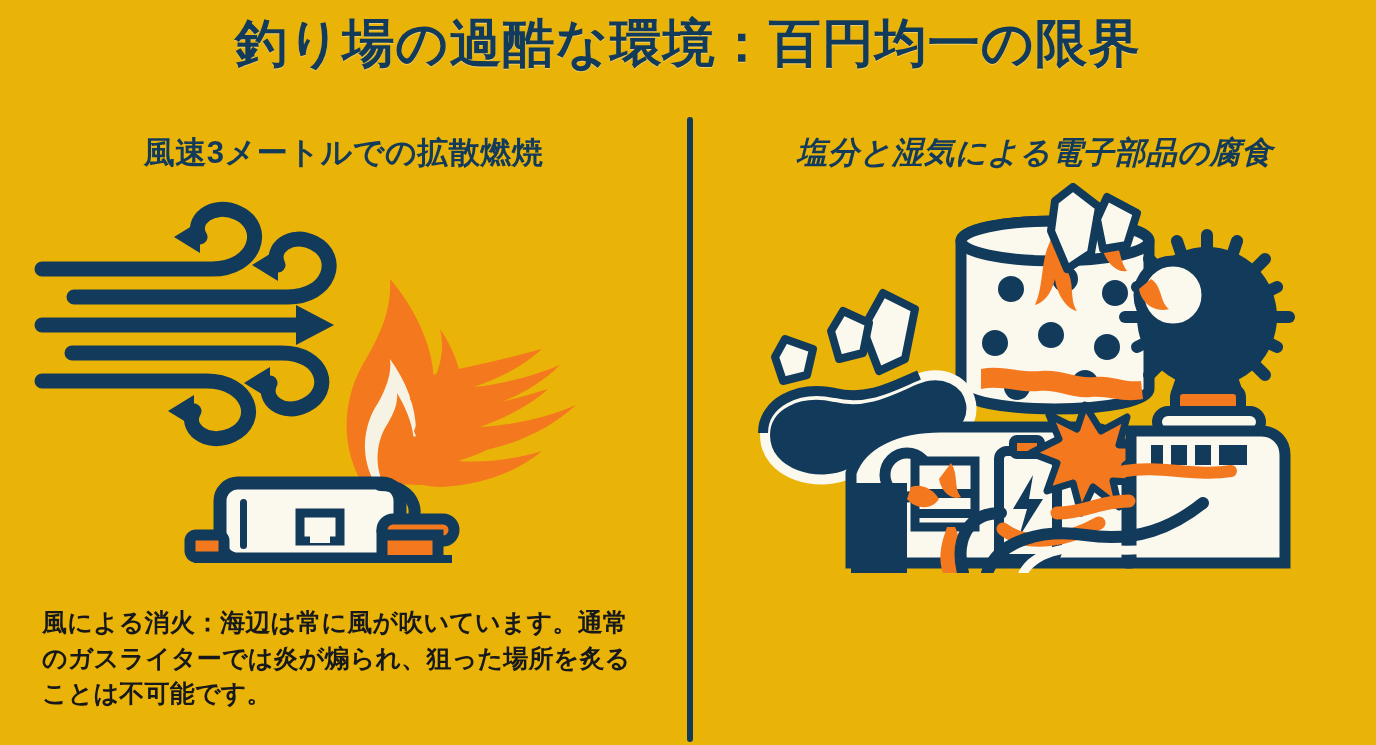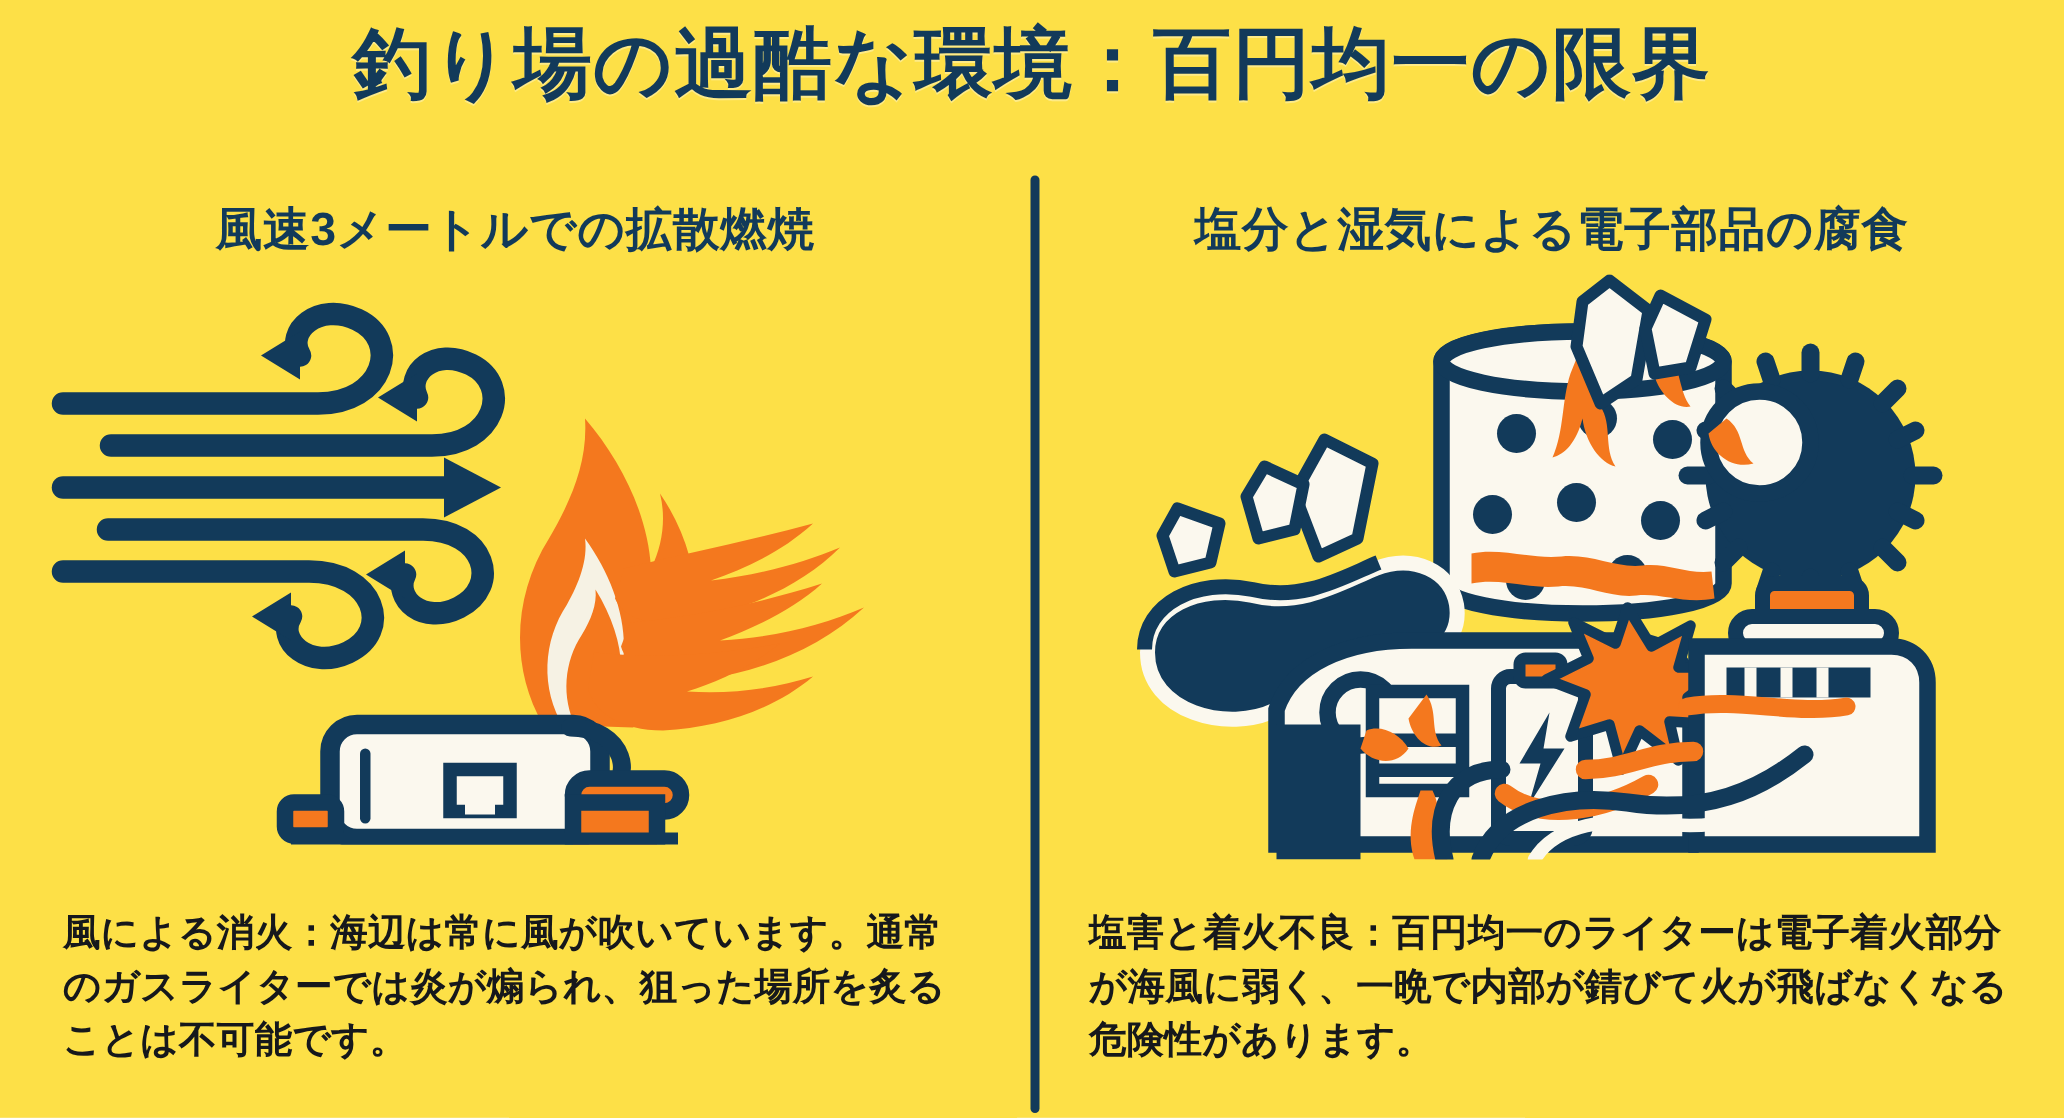--- a/index.html
+++ b/index.html
@@ -13,21 +13,21 @@
     background: #f6f2e4;
     font-family: "Liberation Sans", "DejaVu Sans", sans-serif;
     overflow: hidden;
     position: relative;
     color: #123a5a;
     -webkit-font-smoothing: antialiased;
   }
   .poster {
     position: absolute;
     inset: 0;
-    background: #fde047;
+    background: #eab308;
   }
 
   
   .title-bar {
     position: absolute;
     top: 14px;
     left: 0;
     width: 1376px;
     text-align: center;
   }
@@ -52,21 +52,21 @@
     border-radius: 3px;
   }
 
   
   .col {
     position: absolute;
     top: 117px;
     height: 628px;
   }
   .col-left  { left: 0px;   width: 687px; }
-  .col-right { left: 693px; width: 683px; }
+  .col-right { left: 693px; width: 683px; font-style: italic; }
 
   .col-heading {
     text-align: center;
     font-size: 31px;
     font-weight: 700;
     color: #123a5a;
     margin: 17px 0 12px 0;
     line-height: 1.2;
     letter-spacing: 0.5px;
   }
@@ -317,16 +317,15 @@
         <g fill="none" stroke-linecap="round">
           <path d="M246 330 C212 330 200 358 208 390" stroke="#123a5a" stroke-width="12"></path>
           <path d="M302 330 C330 330 344 318 374 318" stroke="#f4781e" stroke-width="13"></path>
           <path d="M248 346 C274 366 316 356 344 340" stroke="#f4781e" stroke-width="13"></path>
           <path d="M232 390 C244 356 290 346 330 352 C382 360 418 344 448 320" stroke="#123a5a" stroke-width="12"></path>
           <path d="M268 390 C282 366 318 362 352 366 C396 372 430 358 458 336" stroke="#fbf8ee" stroke-width="9"></path>
         </g>
       </svg>
     </div>
 
-    <div class="caption cap-right">塩害と着火不良：百円均一のライターは電子着火部分が海風に弱く、一晩で内部が錆びて火が飛ばなくなる危険性があります。</div>
   </div>
 
 </div>
 
 </body></html>

